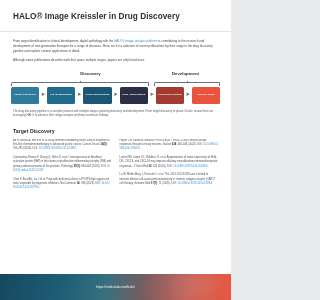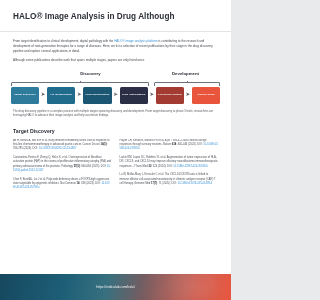--- a/index.html
+++ b/index.html
@@ -175,21 +175,21 @@
     color: #ffffff;
     letter-spacing: 0.15px;
   }
 </style>
 </head>
 <body>
 
 <div class="page">
 
   <div class="header">
-    <div class="title">HALO® Image Analysis in Drug Although</div>
+    <div class="title">HALO® Image Kreissler in Drug Discovery</div>
   </div>
 
   <div class="intro">
     <p><span>From target identification to clinical development, digital pathology with the </span><span class="lnk">HALO® image analysis platform</span><span> is contributing to the research and development of next-generation therapies for a range of diseases. Here, we list a selection of recent publications by their stage in the drug discovery pipeline and explore several applications in detail.</span></p>
     <p>Although some publications describe work that spans multiple stages, papers are only listed once.</p>
   </div>
 
   <div class="diagram">
     <div class="phase-labels">
       <div class="phase-lab discovery">Discovery</div>

